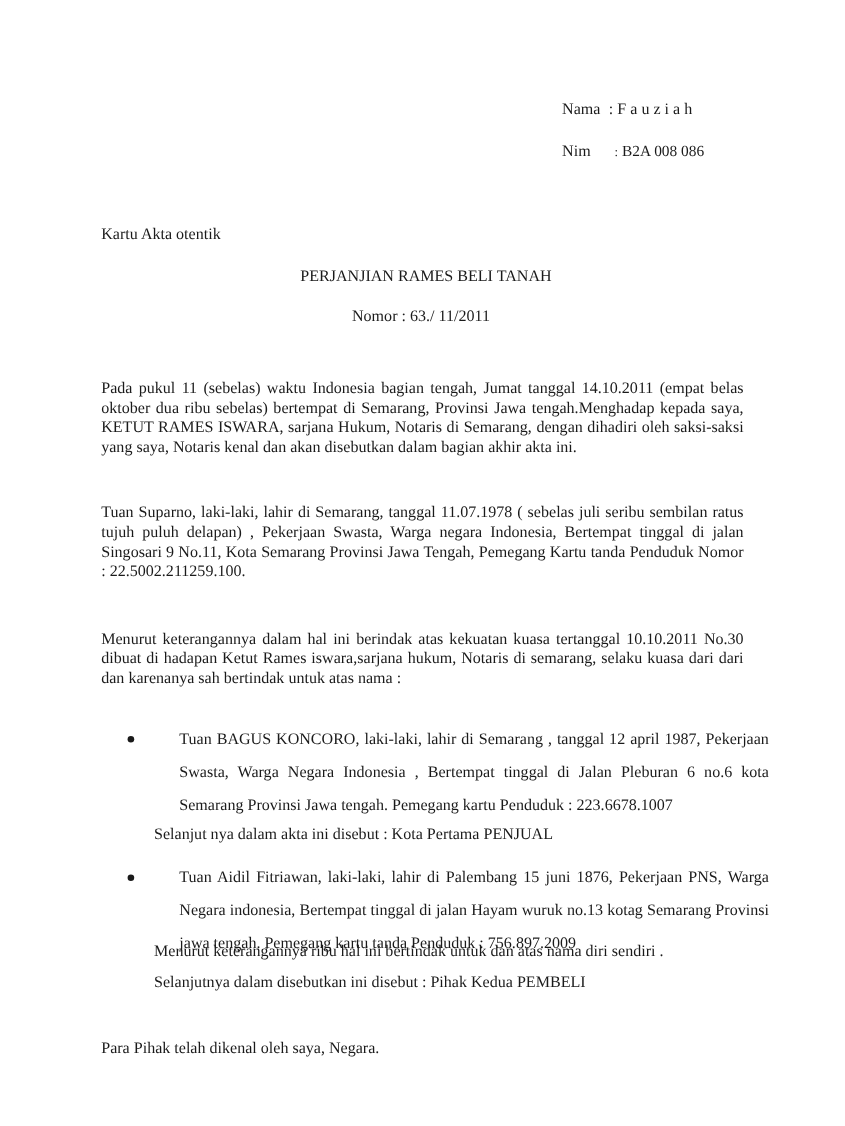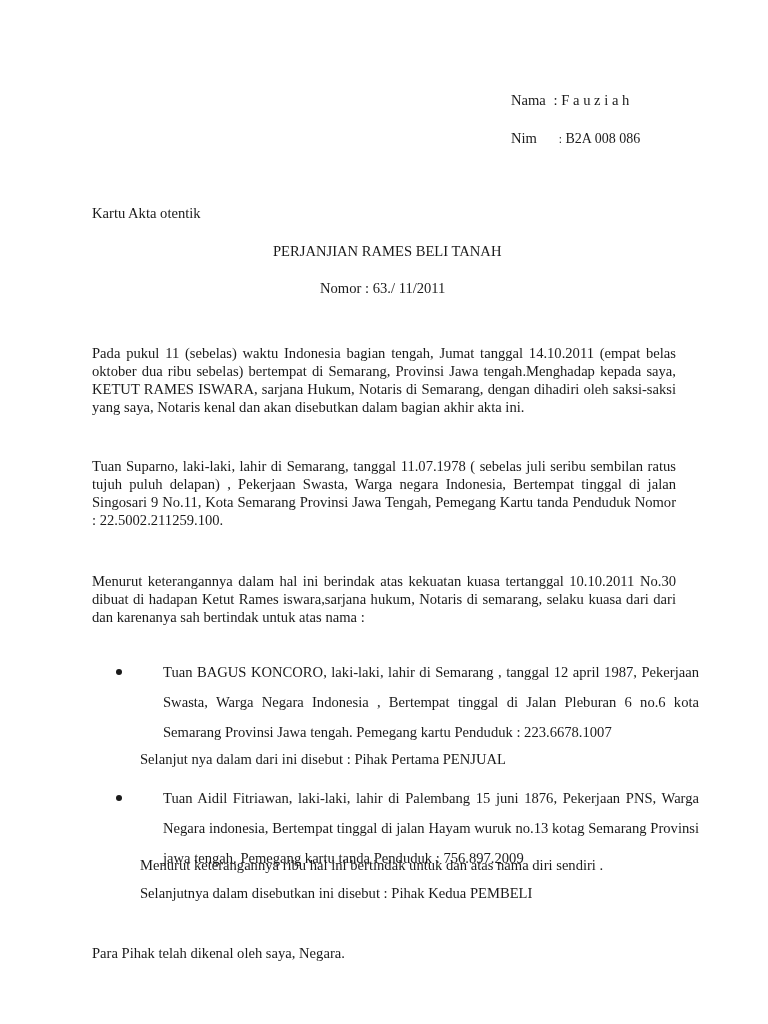--- a/index.html
+++ b/index.html
@@ -48,21 +48,21 @@
 
 <div class="just" style="top:344px;">Pada pukul 11 (sebelas) waktu Indonesia bagian tengah, Jumat tanggal 14.10.2011 (empat belas oktober dua ribu sebelas) bertempat di Semarang, Provinsi Jawa tengah.Menghadap kepada saya, KETUT RAMES ISWARA, sarjana Hukum, Notaris di Semarang, dengan dihadiri oleh saksi-saksi yang saya, Notaris kenal dan akan disebutkan dalam bagian akhir akta ini.</div>
 
 <div class="just" style="top:457px;">Tuan Suparno, laki-laki, lahir di Semarang, tanggal 11.07.1978 ( sebelas juli seribu sembilan ratus tujuh puluh delapan) , Pekerjaan Swasta, Warga negara Indonesia, Bertempat tinggal di jalan Singosari 9 No.11, Kota  Semarang Provinsi Jawa Tengah, Pemegang Kartu tanda Penduduk Nomor : 22.5002.211259.100.</div>
 
 <div class="just" style="top:572px;">Menurut keterangannya dalam hal ini berindak atas kekuatan kuasa tertanggal 10.10.2011 No.30 dibuat di hadapan Ketut Rames iswara,sarjana hukum, Notaris di semarang, selaku kuasa dari dari dan karenanya sah bertindak untuk atas nama :</div>
 
 <div class="bullet-wrap" style="top:657px;">
   <span class="bullet-dot" style="top:12px;"></span>
   <div class="bullet-text" style="top:0;">Tuan BAGUS KONCORO, laki-laki, lahir di Semarang , tanggal 12 april 1987, Pekerjaan Swasta, Warga Negara Indonesia , Bertempat tinggal di Jalan Pleburan 6 no.6 kota Semarang Provinsi Jawa tengah. Pemegang kartu Penduduk : 223.6678.1007</div>
-  <div class="plain" style="left:28px; top:94px;">Selanjut nya dalam dari ini disebut : Pihak Pertama  PENJUAL</div>
+  <div class="plain" style="left:28px; top:94px;">Selanjut nya dalam akta ini disebut : Kota Pertama  PENJUAL</div>
 </div>
 
 <div class="bullet-wrap" style="top:783px;">
   <span class="bullet-dot" style="top:12px;"></span>
   <div class="bullet-text" style="top:0;">Tuan Aidil Fitriawan, laki-laki, lahir di Palembang 15 juni 1876, Pekerjaan PNS, Warga Negara indonesia, Bertempat tinggal di jalan Hayam wuruk no.13 kotag Semarang Provinsi jawa tengah. Pemegang kartu tanda Penduduk : 756.897.2009</div>
   <div class="plain" style="left:28px; top:74px;">Menurut keterangannya ribu hal ini bertindak untuk dan atas nama diri sendiri .</div>
   <div class="plain" style="left:28px; top:102px;">Selanjutnya dalam disebutkan ini disebut : Pihak Kedua PEMBELI</div>
 </div>
 
 <div class="plain" style="left:92px; top:945px;">Para Pihak telah dikenal oleh saya, Negara.</div>

